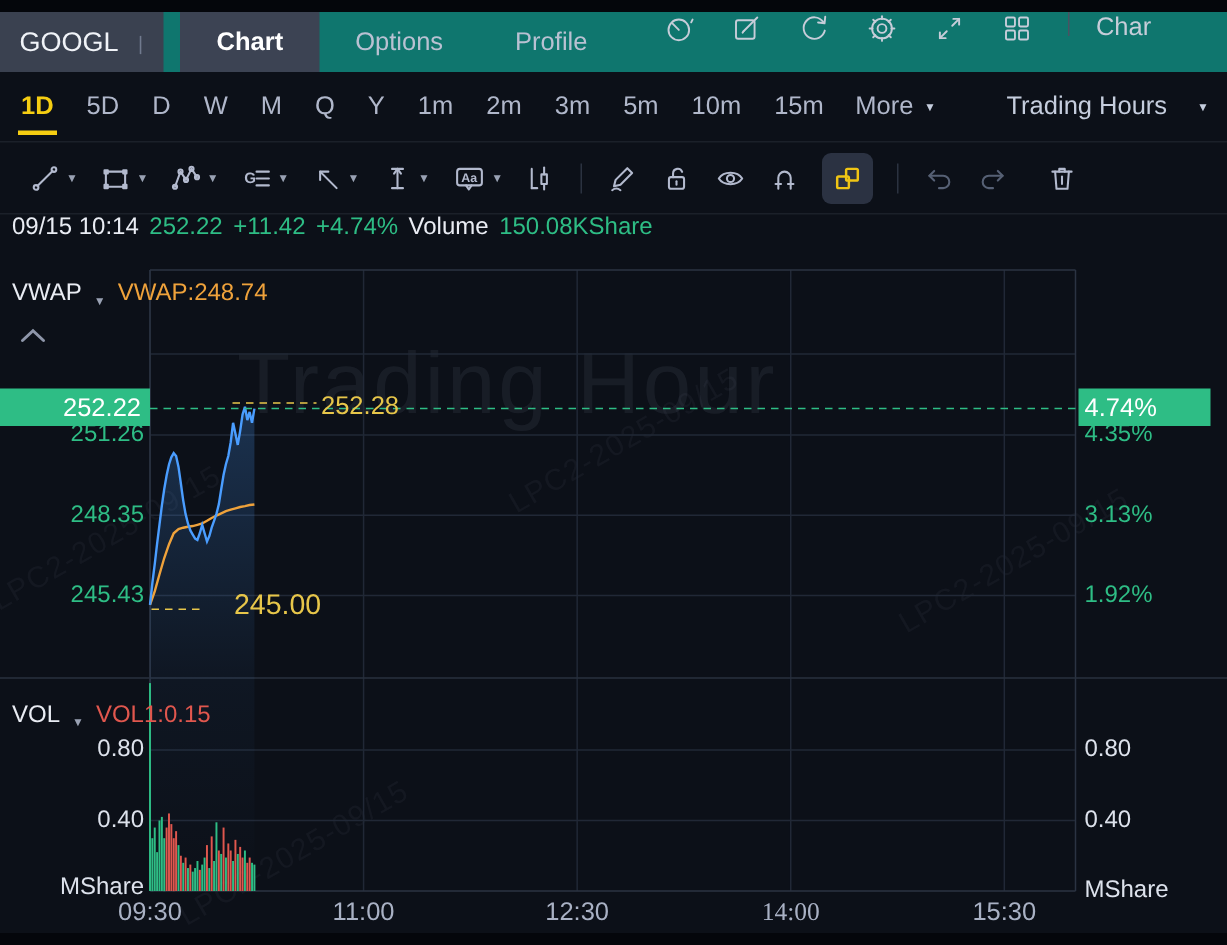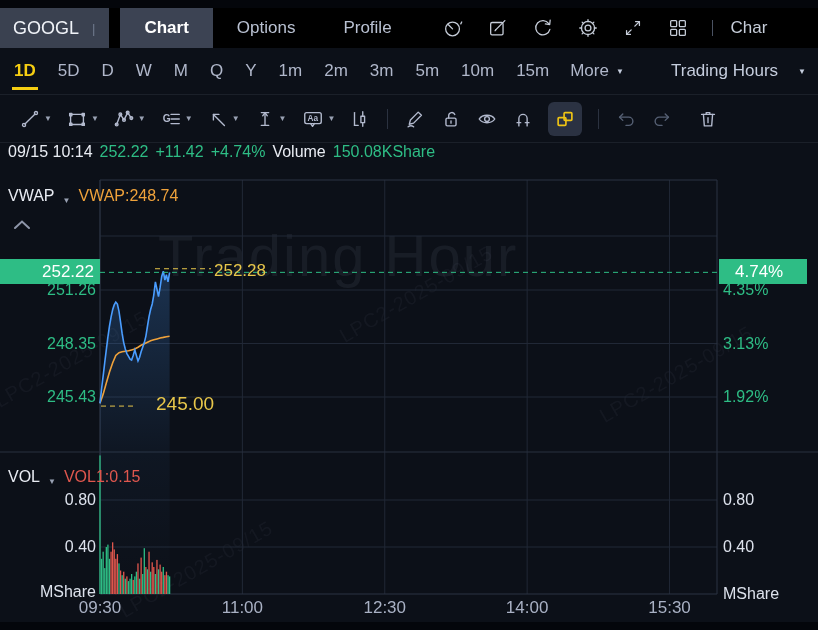--- a/index.html
+++ b/index.html
@@ -1,20 +1,20 @@
 <!DOCTYPE html>
 <html><head>
 <meta charset="utf-8">
 <style>
   html,body{margin:0;padding:0}
   body{width:818px;height:630px;background:#0c1018;font-family:"Liberation Sans",sans-serif;
        color:#dfe3ec;position:relative;overflow:hidden;-webkit-font-smoothing:antialiased}
   .strip{height:8px;background:#04060b}
   
-  .navbar{height:40px;background:#000000;display:flex;align-items:center;font-size:17px;box-sizing:border-box}
+  .navbar{height:40px;background:#0f766e;display:flex;align-items:flex-start;font-size:17px;box-sizing:border-box}
   .symbol-box{height:40px;background:#3a4150;display:flex;align-items:center;gap:13px;padding:0 14px 0 13px;color:#f0f3f8;font-size:18px}
   .pipe{color:#707a8e;font-size:13px}
   .tab{height:40px;display:flex;align-items:center;padding:0 24px;color:#b9c1d2}
   .tab.active{background:#3c4353;color:#fff;font-weight:bold;margin-left:11px}
   .nav-iconbar{display:flex;align-items:center;gap:23px;margin-left:26px}
   .nav-icon svg{stroke:#c6cdd9;fill:none;stroke-width:1.4;stroke-linecap:round;stroke-linejoin:round;display:block}
   .nav-div{width:1px;height:16px;background:#4a5262;margin-left:23px}
   .nav-trunc{margin-left:18px;color:#c6cdd9;white-space:nowrap}
   
   .tf-row{height:47px;box-sizing:border-box;display:flex;align-items:center;padding:0 12px 0 3px;
@@ -50,21 +50,21 @@
   .ind-orange{color:#efa23b}
   .ind-red{color:#e0574e}
   .tick{position:absolute;font-size:16px;height:20px;line-height:20px}
   .tick-left{left:0;width:96px;text-align:right}
   .tick-right{left:723px}
   .tick-white{color:#dde2ec}
   .time-tick{position:absolute;top:420px;width:64px;text-align:center;font-size:17px;color:#a9b1c4;height:20px;line-height:20px}
   .px-box{position:absolute;left:0;top:81px;width:100px;height:25px;background:#2ebd85;color:#fff;
           font-size:17px;line-height:25px;text-align:right;padding-right:6px;box-sizing:border-box}
   .pct-box{position:absolute;left:719px;top:81px;width:88px;height:25px;background:#2ebd85;color:#fff;
-           font-size:17px;line-height:25px;padding-left:16px;box-sizing:border-box}
+           font-size:17px;line-height:25px;padding-left:4px;box-sizing:border-box}
   .high-label{position:absolute;left:214px;top:83px;color:#e7c64a;font-size:17px}
   .yellow-label{position:absolute;left:156px;top:215px;color:#e7c64a;font-size:19px}
   .collapse-chevron{position:absolute;left:13px;top:39px}
 </style>
 </head>
 <body>
 
 <div class="strip"></div>
 
 <div class="navbar">
@@ -414,18 +414,18 @@
       <div class="tick tick-right g" style="top: 209px;">1.92%</div>
       <div class="tick tick-left tick-white" style="top: 312px;">0.80</div>
       <div class="tick tick-right tick-white" style="top: 312px;">0.80</div>
       <div class="tick tick-left tick-white" style="top: 359px;">0.40</div>
       <div class="tick tick-right tick-white" style="top: 359px;">0.40</div>
       <div class="tick tick-left tick-white" style="top: 404px;">MShare</div>
       <div class="tick tick-right tick-white" style="top: 406px;">MShare</div>
       <div class="time-tick" style="left: 68px;">09:30</div>
       <div class="time-tick" style="left: 210.385px;">11:00</div>
       <div class="time-tick" style="left: 352.769px;">12:30</div>
-      <div class="time-tick" style="left: 495.154px;">14:00</div>
+      <div class="time-tick" style="left: 495.154px; font-family: Liberation Serif, serif;">14:00</div>
       <div class="time-tick" style="left: 637.538px;">15:30</div>
     </div>
 </div>
 
 <div class="strip"></div>
 
 </body></html>

